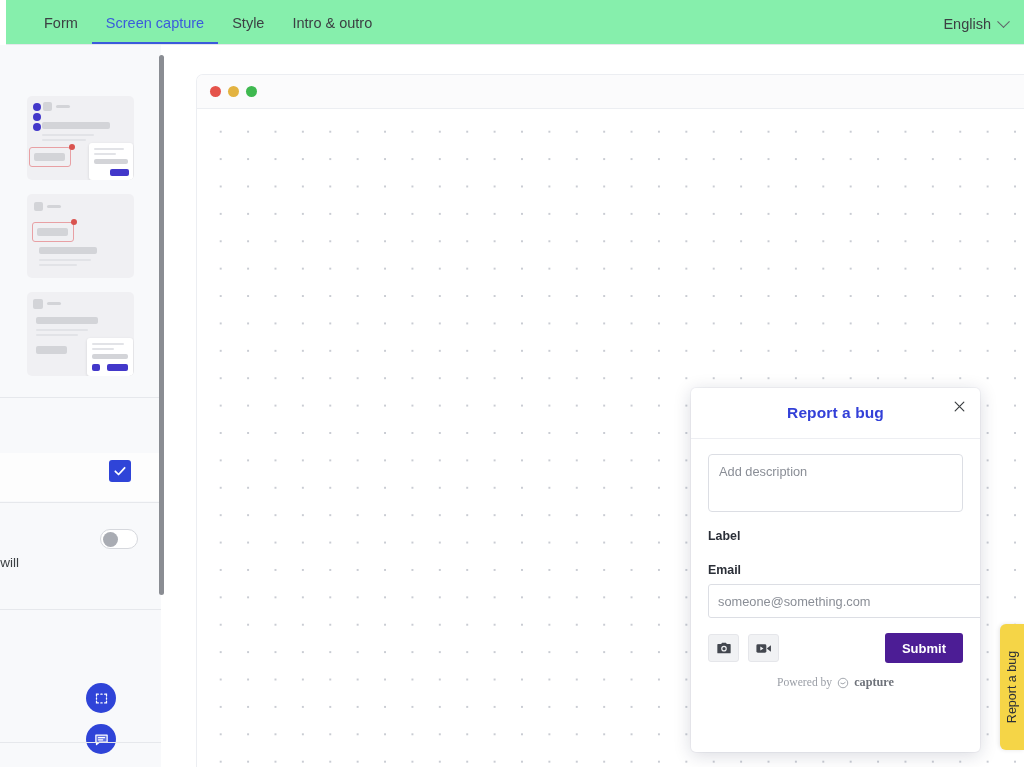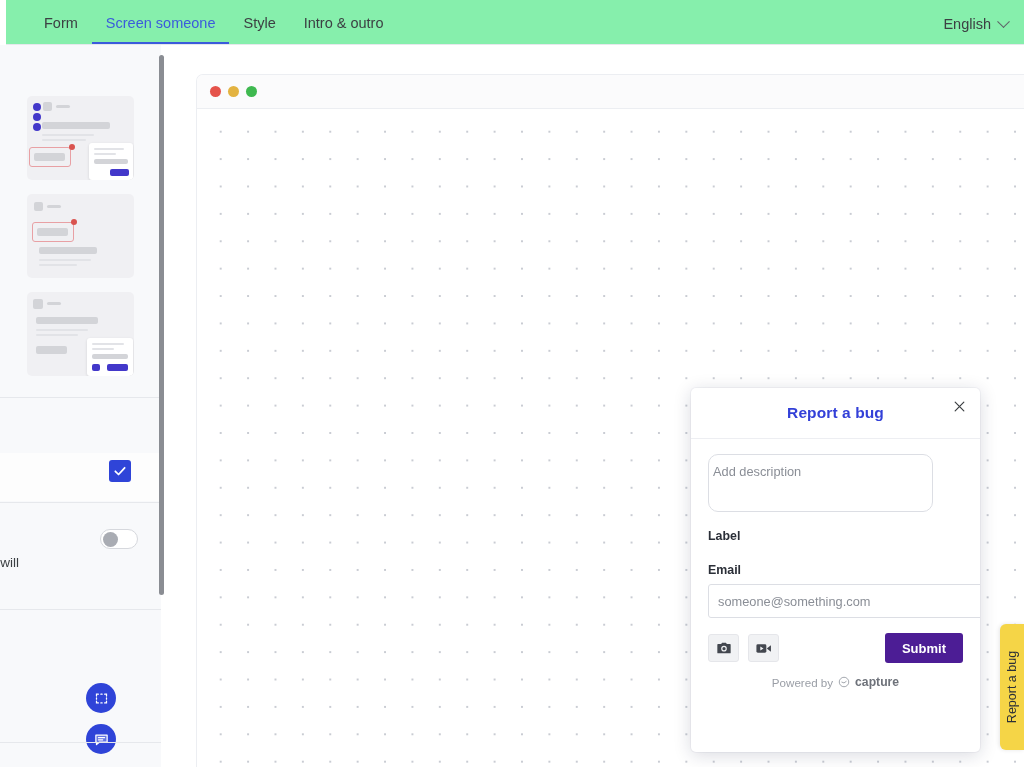--- a/index.html
+++ b/index.html
@@ -128,22 +128,22 @@
     display: flex; align-items: center; justify-content: center;
   }
   .modal-title { font-size: 15.5px; font-weight: bold; color: #3340d8; letter-spacing: .1px; }
   .modal-close {
     position: absolute; right: 11px; top: 8px; width: 20px; height: 20px;
     display: flex; align-items: center; justify-content: center; cursor: pointer;
   }
   .modal-body { padding: 15px 17px 0 17px; }
   .fld-label { font-size: 12.4px; font-weight: bold; color: #2b2f38; margin-bottom: 7px; }
   .txtarea {
-    width: 225px; height: 58px; border: 1px solid #dcdee4; border-radius: 10px;
-    padding: 9px 4px; font-size: 12.8px; color: #7c8088;
+    width: 255px; height: 58px; border: 1px solid #dcdee4; border-radius: 4px;
+    padding: 9px 10px; font-size: 12.8px; color: #7c8088;
     font-family: "Liberation Sans", sans-serif; resize: none; outline: none;
     background: #fff;
   }
   .txtarea::placeholder { color: #8a8e96; }
   .gap { height: 13px; }
   .selwrap { position: relative; width: 255px; height: 27px; }
   .selbox {
     width: 255px; height: 27px; border: 1px solid #dcdee4; border-radius: 3px;
     padding: 0 32px 0 9px; font-size: 12.8px; color: #7c8088; background: #fff;
     display: flex; align-items: center; cursor: pointer;
@@ -165,21 +165,21 @@
     border-radius: 3px; display: flex; align-items: center; justify-content: center;
     cursor: pointer; margin-right: 9px;
   }
   .submit {
     margin-left: auto; background: #4c1d95; color: #fff; border: none;
     border-radius: 3px; padding: 0 17px; height: 30px; font-size: 13px;
     font-weight: bold; cursor: pointer; font-family: "Liberation Sans", sans-serif;
   }
   .powered {
     margin-top: 12px; display: flex; align-items: center; justify-content: center;
-    gap: 5px; font-size: 11.6px; color: #9a9ea6;
+    gap: 5px; font-size: 11.6px; color: #9a9ea6; font-family: Liberation Serif, serif;
   }
   .powered b { color: #6e727a; font-size: 12.2px; }
 
   
   .sidetab {
     position: absolute; right: 0; top: 624px; width: 24px; height: 126px;
     background: #f5d547; border-radius: 6px 0 0 6px; cursor: pointer;
     display: flex; align-items: center; justify-content: center;
     box-shadow: -1px 0 4px rgba(0,0,0,.10);
   }
@@ -187,21 +187,21 @@
     transform: rotate(-90deg); white-space: nowrap;
     font-size: 12.5px; color: #2b2f38; font-weight: 500;
   }
 </style>
 </head>
 <body>
 
 <div class="topbar">
   <div class="tabs">
     <div class="tab">Form</div>
-    <div class="tab active">Screen someone</div>
+    <div class="tab active">Screen capture</div>
     <div class="tab">Style</div>
     <div class="tab">Intro &amp; outro</div>
   </div>
   <div class="lang">
     <span>English</span>
     <span class="chev"></span>
   </div>
 </div>
 
 <div class="sidebar">

